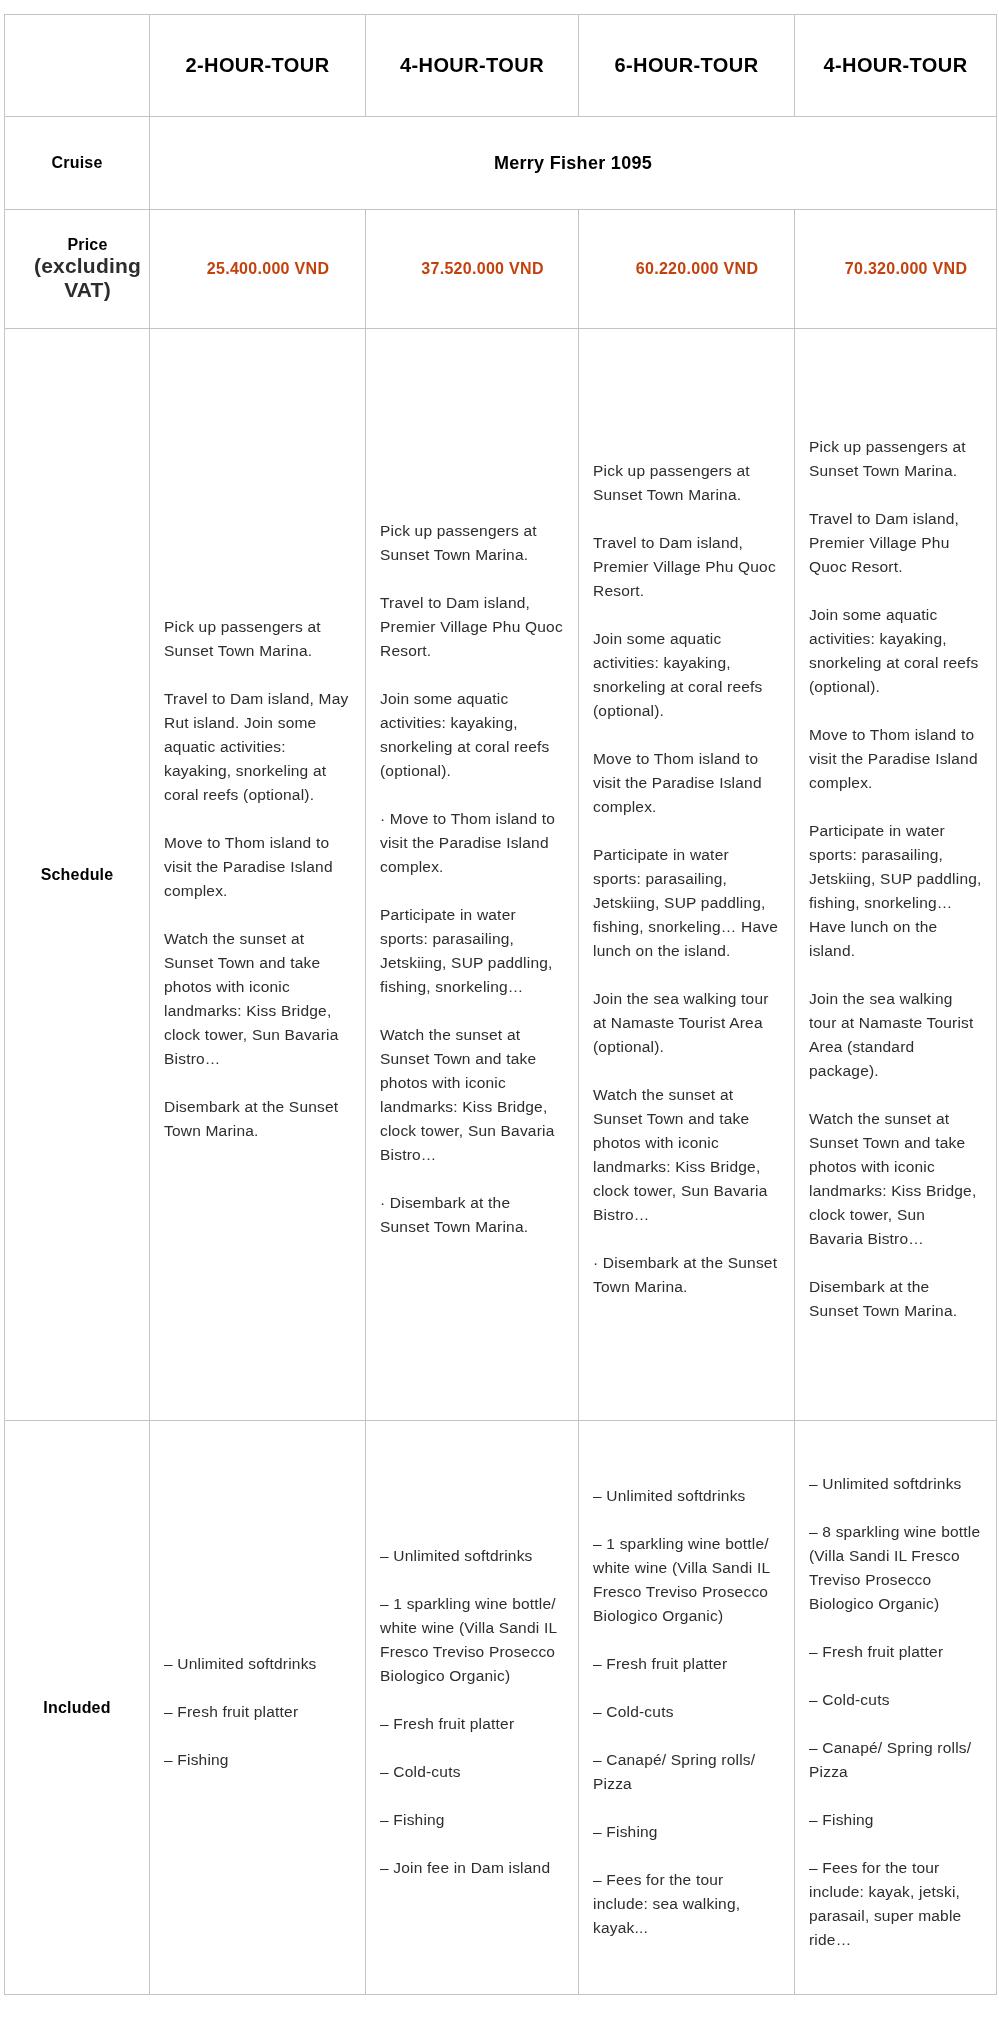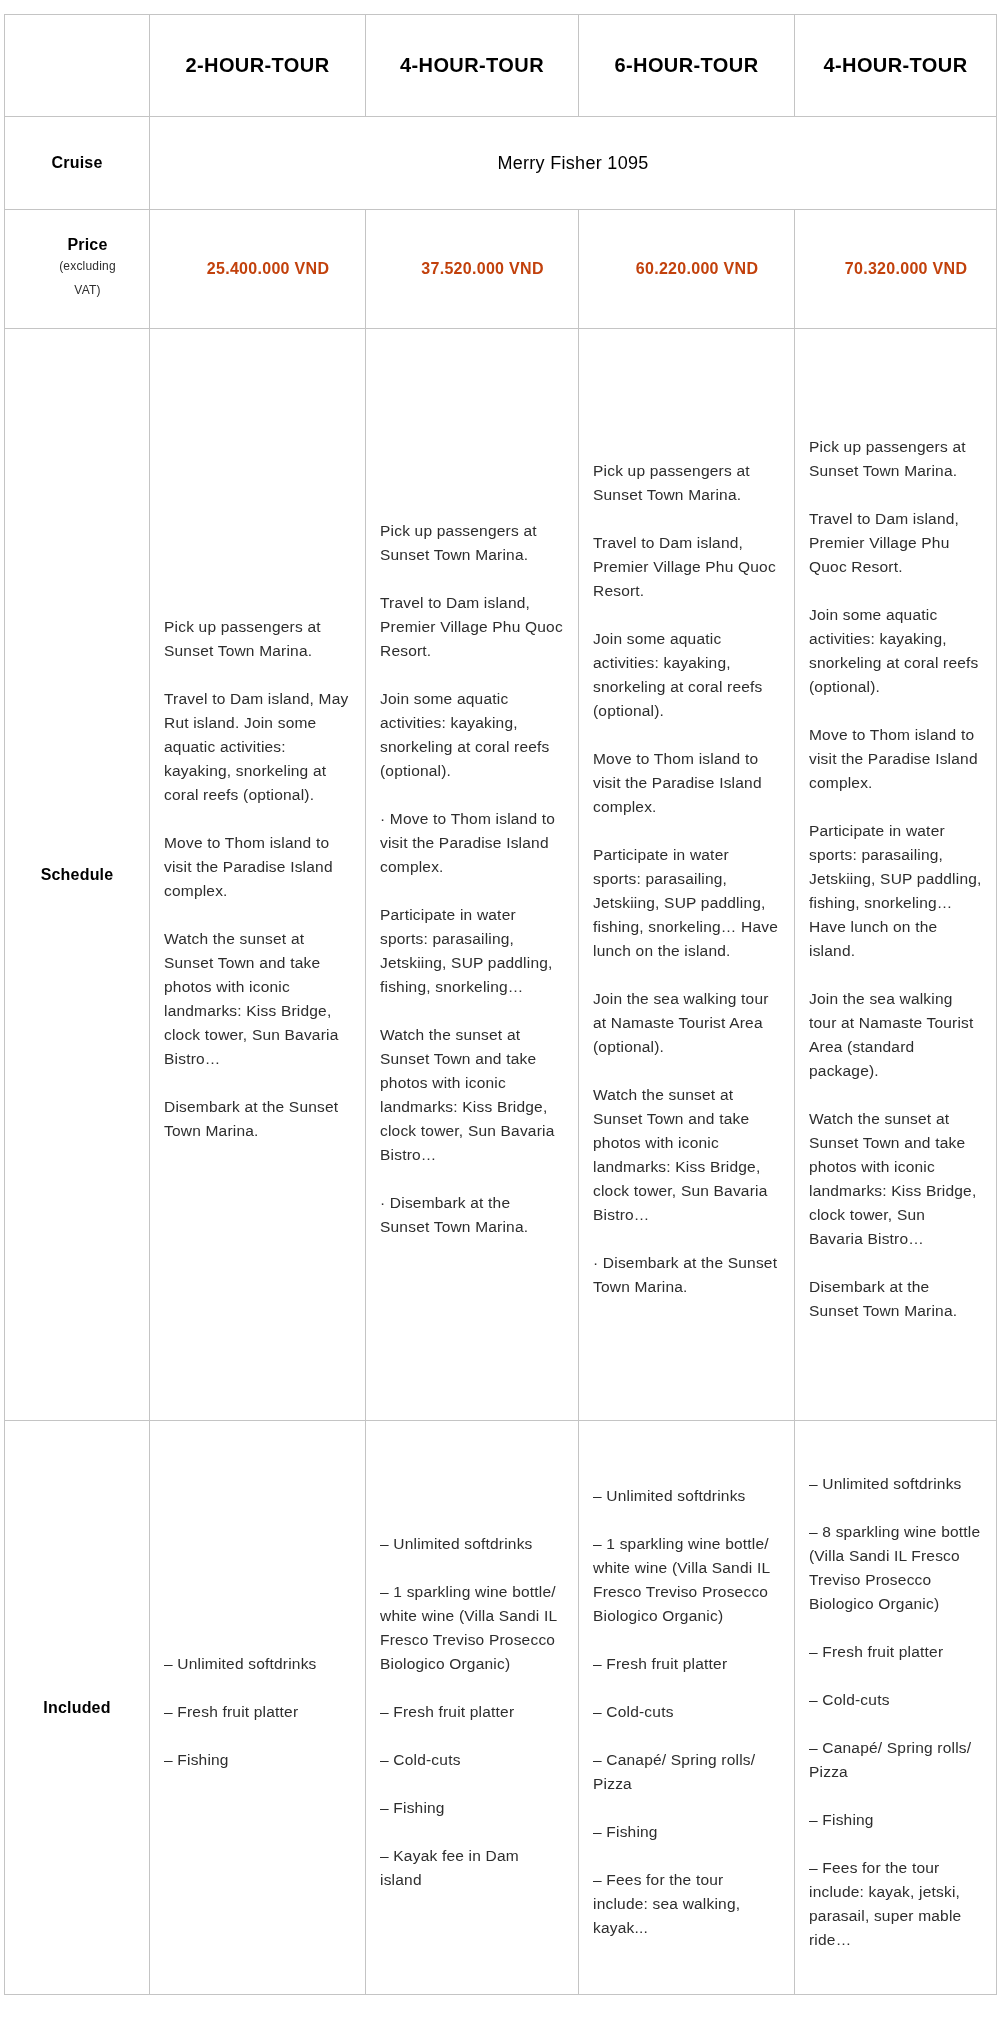--- a/index.html
+++ b/index.html
@@ -46,29 +46,29 @@
   }
   .label-cell {
     font-weight: bold;
     color: #000000;
     font-size: 16px;
     text-align: center;
     letter-spacing: 0.2px;
   }
   .label-note {
     display: block;
-    font-weight: normal;
+    font-weight: bold;
     color: #2d2d2d;
-    font-size: 12px;
+    font-size: 21px;
     line-height: 24px;
     white-space: pre-line;
     letter-spacing: 0.2px;
   }
   .cruise-cell {
-    font-weight: normal;
+    font-weight: bold;
     color: #000000;
     font-size: 18px;
     text-align: center;
     letter-spacing: 0.3px;
   }
   .center-cell {
     text-align: center;
     font-size: 15.5px;
     line-height: 24px;
     white-space: pre-line;
@@ -180,21 +180,21 @@
             <p>– Unlimited softdrinks</p>
             <p>– Fresh fruit platter</p>
             <p>– Fishing</p>
           </td>
       <td class="text-cell">
             <p>– Unlimited softdrinks</p>
             <p>– 1 sparkling wine bottle/ white wine (Villa Sandi IL Fresco Treviso Prosecco Biologico Organic)</p>
             <p>– Fresh fruit platter</p>
             <p>– Cold-cuts</p>
             <p>– Fishing</p>
-            <p>– Kayak fee in Dam island</p>
+            <p>– Join fee in Dam island</p>
           </td>
       <td class="text-cell">
             <p>– Unlimited softdrinks</p>
             <p>– 1 sparkling wine bottle/ white wine (Villa Sandi IL Fresco Treviso Prosecco Biologico Organic)</p>
             <p>– Fresh fruit platter</p>
             <p>– Cold-cuts</p>
             <p>– Canapé/ Spring rolls/ Pizza</p>
             <p>– Fishing</p>
             <p>– Fees for the tour include: sea walking, kayak...</p>
           </td>

